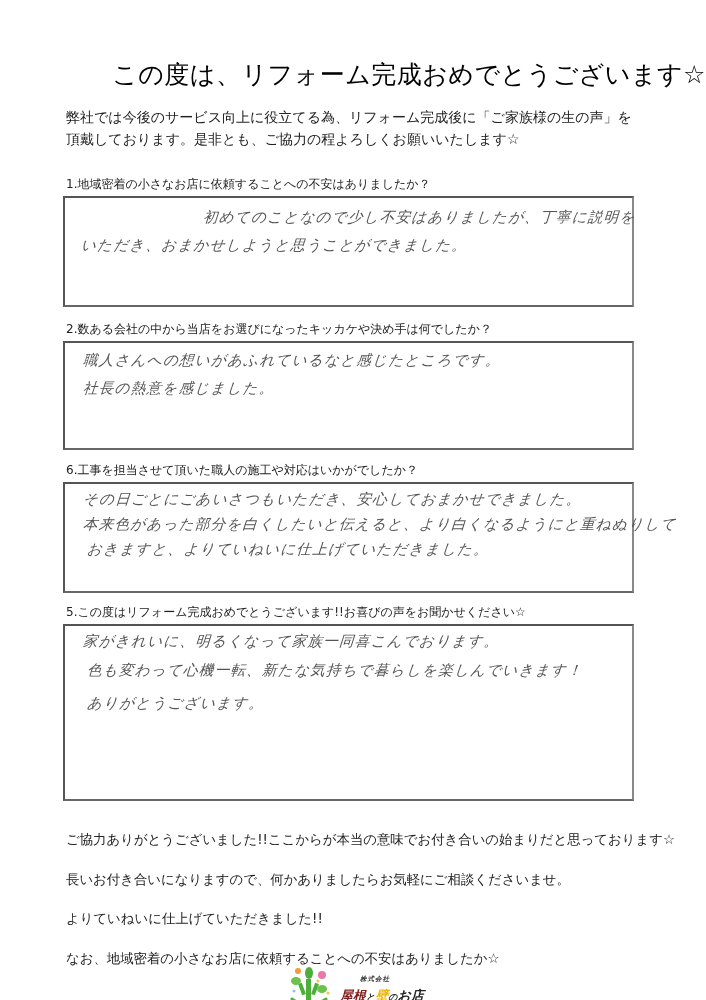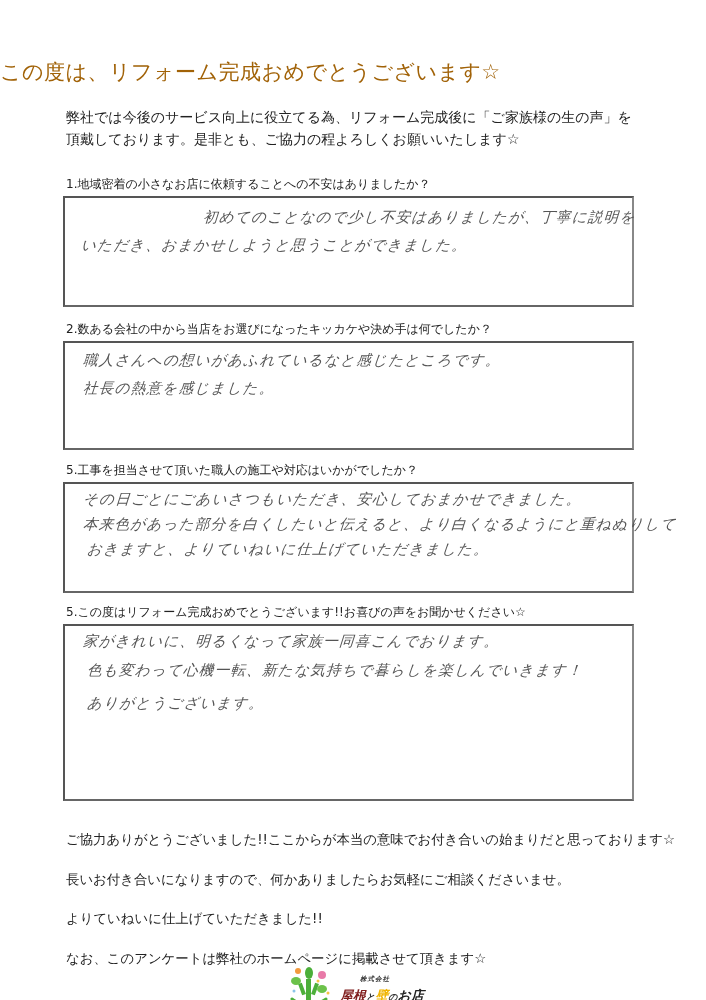--- a/index.html
+++ b/index.html
@@ -1,19 +1,19 @@
 <!DOCTYPE html>
 <html><head>
   <meta charset="utf-8">
   <style>
     html, body { margin: 0; padding: 0; background: #ffffff; }
     body { width: 706px; height: 1000px; position: relative; overflow: hidden;
            font-family: "DejaVu Sans", "Liberation Sans", sans-serif; color: #222; }
-    .title { position: absolute; left: 0; width: 706px; top: 58px; text-align: left;
-             font-size: 21px; color: #a16207; letter-spacing: 0.5px; }
+    .title { position: absolute; left: 0; width: 706px; top: 58px; text-align: right;
+             font-size: 25px; color: #000000; letter-spacing: 0.5px; }
     .intro { position: absolute; left: 66px; top: 106px; font-size: 14px; line-height: 22px; color: #222; }
     .q-label { position: absolute; left: 66px; font-size: 12px; color: #222; white-space: nowrap; }
     .answer-box { position: absolute; left: 63px; width: 571px; border: 2px solid #555;
                   border-right-color: #888; border-bottom-color: #666; background: #fff; box-sizing: border-box; }
     .hand { position: absolute; font-family: "DejaVu Serif", "Liberation Serif", serif; font-style: italic;
             font-size: 14.6px; color: #555; white-space: nowrap; letter-spacing: 1.2px; transform: skewX(-4deg); }
     .closing { position: absolute; left: 66px; top: 812px; font-size: 13.4px; line-height: 23.5px; color: #222; }
     .closing div { white-space: nowrap; margin-top: 16px; }
     .logo { position: absolute; left: 282px; top: 963px; width: 140px; height: 48px; font-style: italic; }
     .logo-mark { position: absolute; left: 0; top: 0; width: 56px; height: 48px; }
@@ -41,39 +41,39 @@
     <div class="hand" style="left:138px; top:10px;">初めてのことなので少し不安はありましたが、丁寧に説明を</div>
     <div class="hand" style="left:16px; top:38px;">いただき、おまかせしようと思うことができました。</div>
   </div>
 
   <div class="q-label" style="top:321px;">2.数ある会社の中から当店をお選びになったキッカケや決め手は何でしたか？</div>
   <div class="answer-box" style="top:341px; height:109px;">
     <div class="hand" style="left:18px; top:8px;">職人さんへの想いがあふれているなと感じたところです。</div>
     <div class="hand" style="left:18px; top:36px;">社長の熱意を感じました。</div>
   </div>
 
-  <div class="q-label" style="top:462px;">5.工事を担当させて頂いた職人の施工や対応はいかがでしたか？</div>
+  <div class="q-label" style="top:462px;">6.工事を担当させて頂いた職人の施工や対応はいかがでしたか？</div>
   <div class="answer-box" style="top:482px; height:111px;">
     <div class="hand" style="left:18px; top:6px;">その日ごとにごあいさつもいただき、安心しておまかせできました。</div>
     <div class="hand" style="left:18px; top:31px;">本来色があった部分を白くしたいと伝えると、より白くなるようにと重ねぬりして</div>
     <div class="hand" style="left:22px; top:56px;">おきますと、よりていねいに仕上げていただきました。</div>
   </div>
 
   <div class="q-label" style="top:604px;">5.この度はリフォーム完成おめでとうございます!!お喜びの声をお聞かせください☆</div>
   <div class="answer-box" style="top:624px; height:177px;">
     <div class="hand" style="left:18px; top:6px;">家がきれいに、明るくなって家族一同喜こんでおります。</div>
     <div class="hand" style="left:22px; top:35px;">色も変わって心機一転、新たな気持ちで暮らしを楽しんでいきます！</div>
     <div class="hand" style="left:22px; top:68px;">ありがとうございます。</div>
   </div>
 
   <div class="closing">
     <div>ご協力ありがとうございました!!ここからが本当の意味でお付き合いの始まりだと思っております☆</div>
     <div>長いお付き合いになりますので、何かありましたらお気軽にご相談くださいませ。</div>
     <div>よりていねいに仕上げていただきました!!</div>
-    <div>なお、このアンケートは弊社のホームページに掲載させて頂きます☆</div>
+    <div>なお、地域密着の小さなお店に依頼することへの不安はありましたか☆</div>
   </div>
 
   <div class="logo">
     <svg class="logo-mark" viewBox="0 0 56 48" width="56" height="48">
 
       <path d="M10 36 Q26 48 44 36" stroke="#4caf3a" stroke-width="3" fill="none" stroke-linecap="round"></path>
 
       <rect x="24" y="16" width="5" height="24" fill="#4caf3a"></rect>
       <rect x="18" y="20" width="4" height="12" fill="#4caf3a" transform="rotate(-20 20 26)"></rect>
       <rect x="31" y="20" width="4" height="12" fill="#4caf3a" transform="rotate(20 33 26)"></rect>

